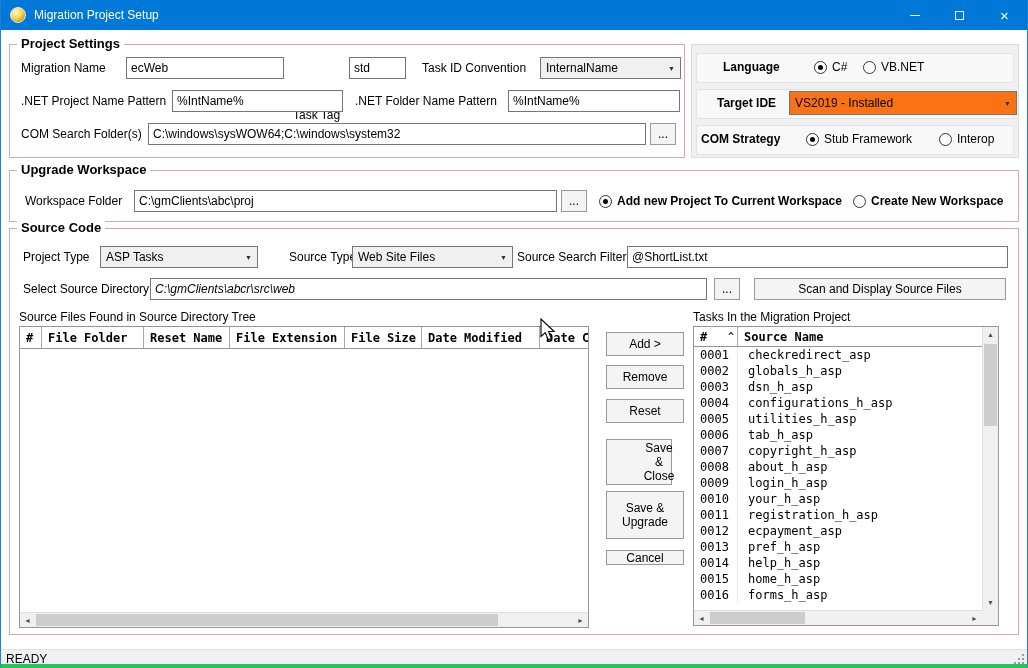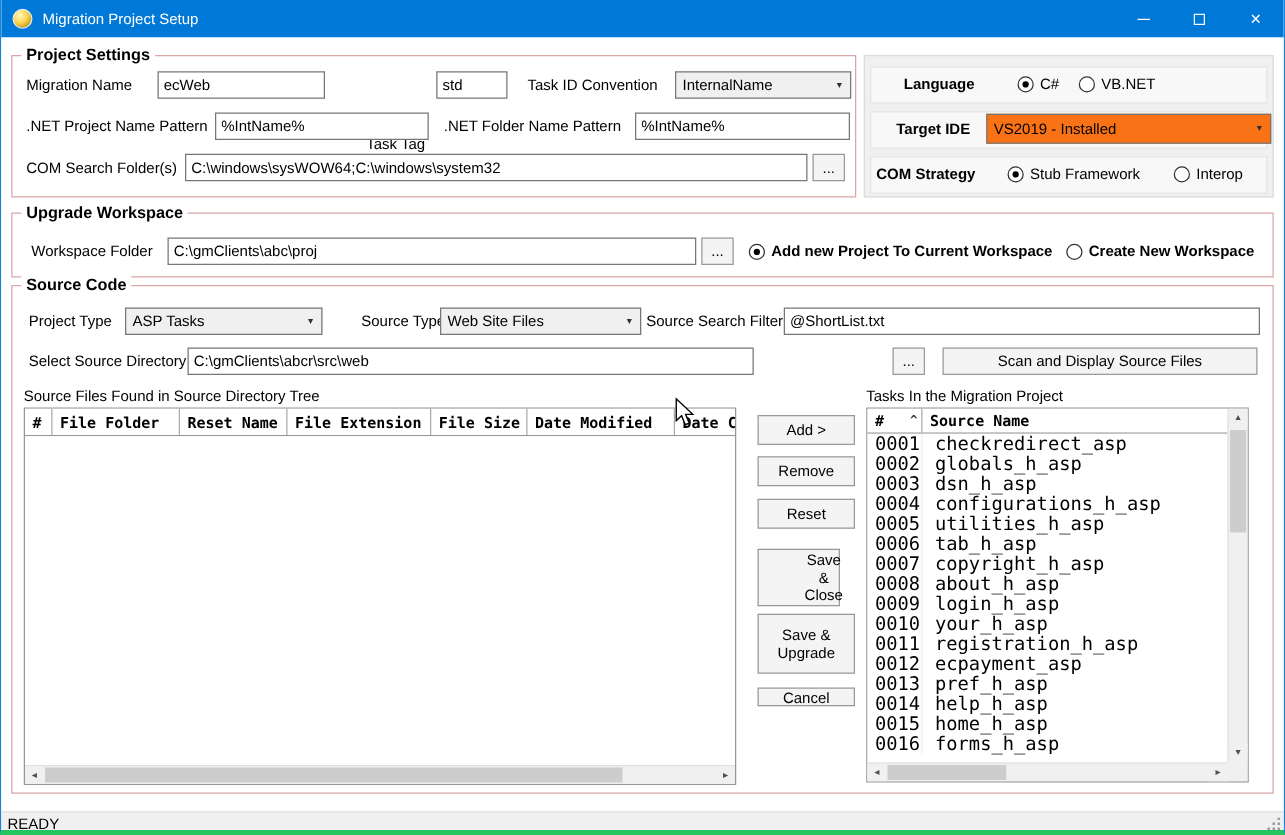--- a/index.html
+++ b/index.html
@@ -56,21 +56,21 @@
   .sf-head .th:nth-child(4){ width:115px; }
   .sf-head .th:nth-child(5){ width:77px; }
   .sf-head .th:nth-child(6){ width:118px; }
   .sf-head .th:nth-child(7){ flex:1; border-right:none; }
   .tasks-head { height:20px; position:absolute; top:0; left:0; right:16px; }
   .tasks-head .th:nth-child(1){ width:44px; justify-content:space-between; padding-right:3px; }
   .tasks-head .th:nth-child(2){ flex:1; border-right:none; }
   .sort-glyph { font-size:10px; font-weight:bold; color:#333; }
   .tasks-body { position:absolute; top:20px; left:0; right:16px; bottom:15px; overflow:hidden; background:#fff; }
   .task-row { display:flex; height:16px; line-height:16px;
-    font-family:"DejaVu Sans Mono","Liberation Mono",monospace; font-size:15px; }
+    font-family:"DejaVu Sans Mono","Liberation Mono",monospace; font-size:12px; }
   .task-num { width:44px; padding-left:6px; border-right:1px solid #ededed; }
   .task-name { padding-left:10px; white-space:nowrap; }
   
   .sb-h { position:absolute; height:15px; background:#f0f0f0; border-top:1px solid #dfdfdf; }
   .sb-v { position:absolute; width:16px; background:#f0f0f0; border-left:1px solid #dfdfdf; }
   .sb-btn { position:absolute; display:flex; align-items:center; justify-content:center;
     font-size:7px; color:#505050; background:#f0f0f0; }
   .sb-thumb { position:absolute; background:#cdcdcd; }
   .sb-corner { position:absolute; width:16px; height:15px; right:0; bottom:0; background:#f0f0f0; }
   
@@ -100,21 +100,21 @@
       </span>
   </div>
 
   <div class="content">
 
     <div class="group" style="left:8px; top:14px; width:676px; height:114px;">
       <span class="group-title">Project Settings</span>
     </div>
 
     <span class="label" style="left:20px; top:27px;">Migration Name</span>
-    <input class="tb" style="left: 125px; top: 27px; width: 134px;" value="ecWeb">
+    <input class="tb" style="left: 125px; top: 27px; width: 158px;" value="ecWeb">
     <span class="label" style="left:292px; top:27px;margin-top:47px;">Task Tag</span>
     <input class="tb" style="left: 348px; top: 27px; width: 57px;" value="std">
     <span class="label" style="left:421px; top:27px;">Task ID Convention</span>
     <div class="combo" style="left:539px; top:27px; width:141px;">
       <span class="combo-text">InternalName</span>
       <span class="combo-arrow">▼</span>
     </div>
 
     <span class="label" style="left:20px; top:60px;">.NET Project Name Pattern</span>
     <input class="tb" style="left: 171px; top: 60px; width: 171px;" value="%IntName%">
@@ -182,21 +182,21 @@
     </div>
     <span class="label" style="left:288px; top:216px;">Source Type</span>
     <div class="combo" style="left:351px; top:216px; width:161px;">
       <span class="combo-text">Web Site Files</span>
       <span class="combo-arrow">▼</span>
     </div>
     <span class="label" style="left:516px; top:216px;">Source Search Filter</span>
     <input class="tb" style="left: 626px; top: 216px; width: 381px;" value="@ShortList.txt">
 
     <span class="label" style="left:22px; top:248px;">Select Source Directory</span>
-    <input class="tb" style="left: 149px; top: 248px; width: 453px;" value="C:\gmClients\abcr\src\web">
+    <input class="tb" style="left: 149px; top: 248px; width: 557px; font-style: italic;" value="C:\gmClients\abcr\src\web">
     <button class="btn" style="left:713px; top:248px; width:26px; height:22px;">...</button>
     <button class="btn" style="left:753px; top:248px; width:252px; height:22px;">Scan and Display Source Files</button>
 
     <span class="label" style="left:18px; top:276px;">Source Files Found in Source Directory Tree</span>
     <span class="label" style="left:692px; top:276px;">Tasks In the Migration Project</span>
 
     <div class="table" style="left:18px; top:296px; width:570px; height:302px;">
       <div class="thead sf-head">
         <span class="th">#</span>
         <span class="th">File Folder</span>

